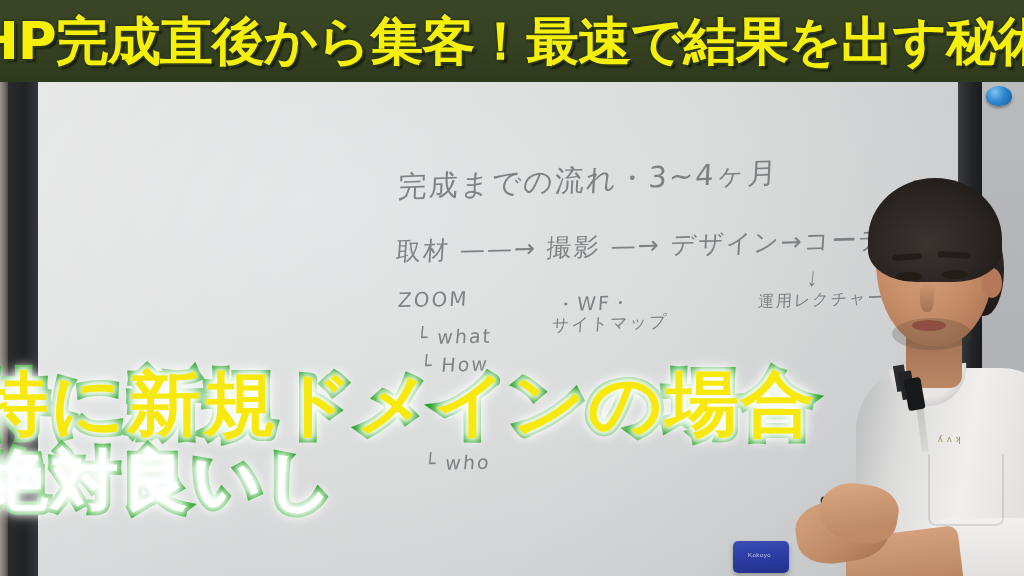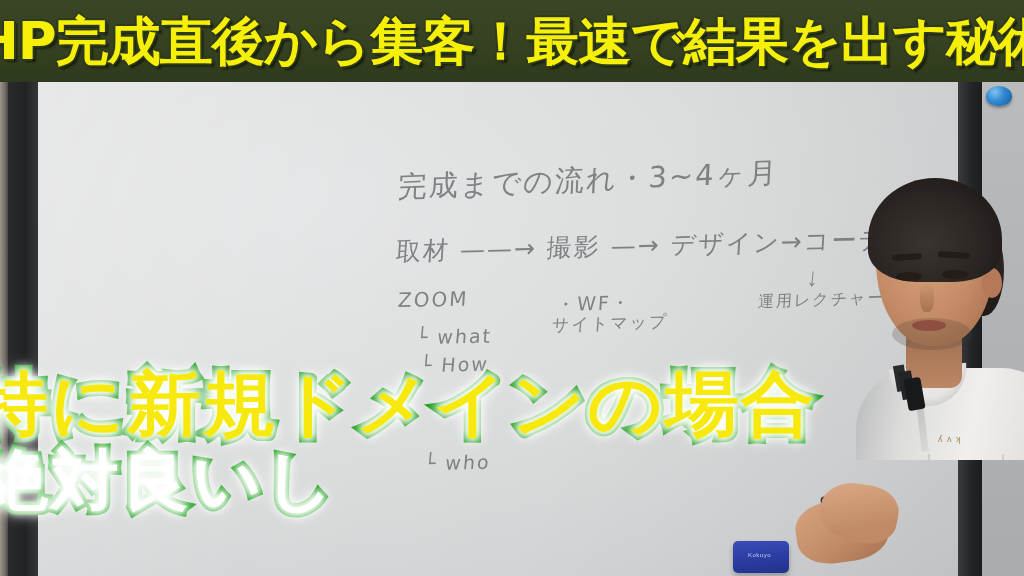--- a/index.html
+++ b/index.html
@@ -102,21 +102,21 @@
     font-size: 26px;
     color: #6f7173;
     opacity: 0.85;
     transform: rotate(6deg) scaleX(0.8);
   }
 
   
   #presenter {
     position: absolute;
     left: 846px; top: 82px;
-    width: 178px; height: 378px;
+    width: 178px; height: 494px;
     overflow: hidden;
   }
   .p-body {
     position: absolute;
     left: 10px; top: 286px;
     width: 200px; height: 300px;
     background: linear-gradient(100deg, #b9babb 0%, #dcdcdb 22%, #f0efee 50%, #e2e1df 76%, #c6c5c4 100%);
     border-radius: 62px 54px 0 0;
   }
   .p-collar {

